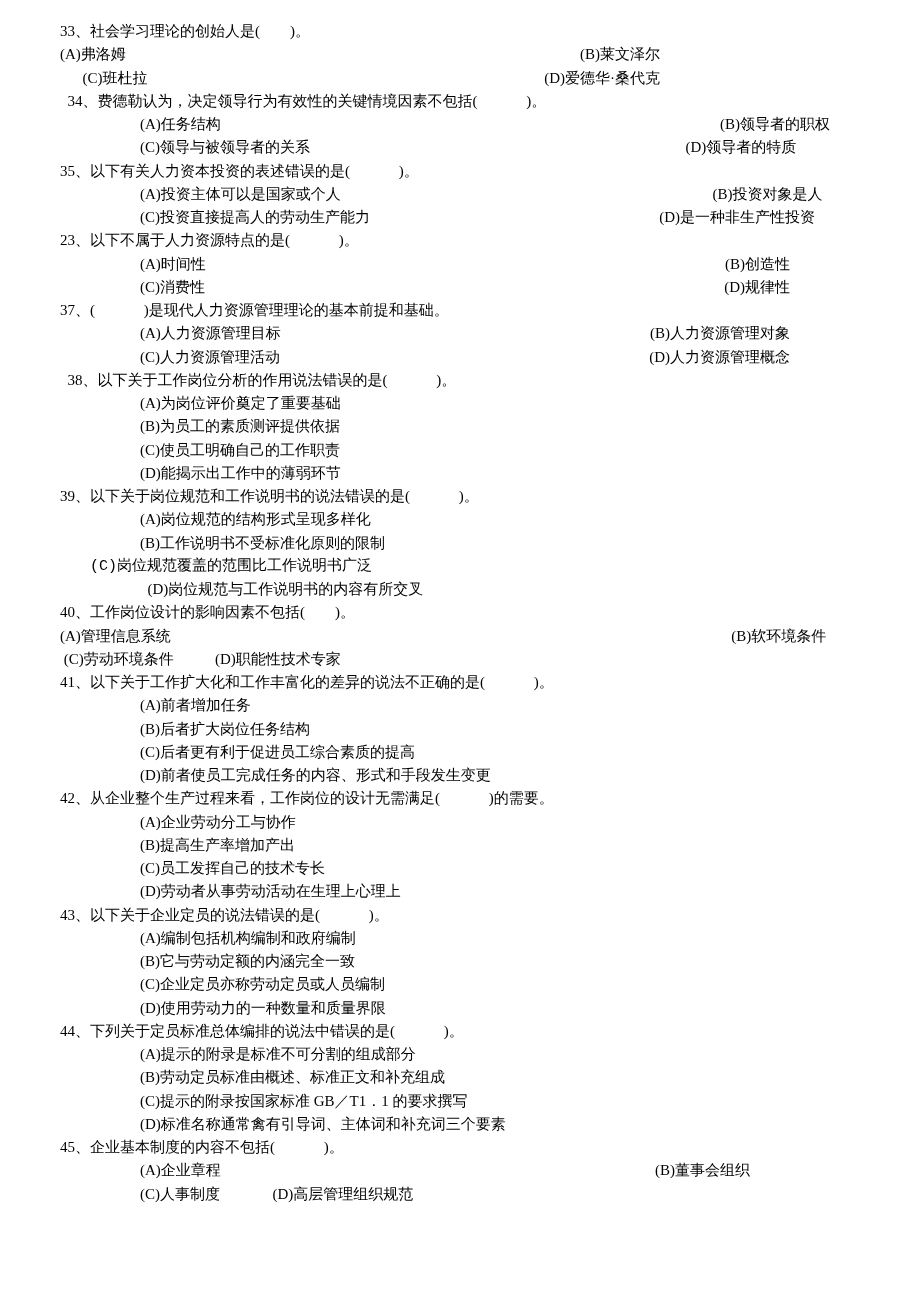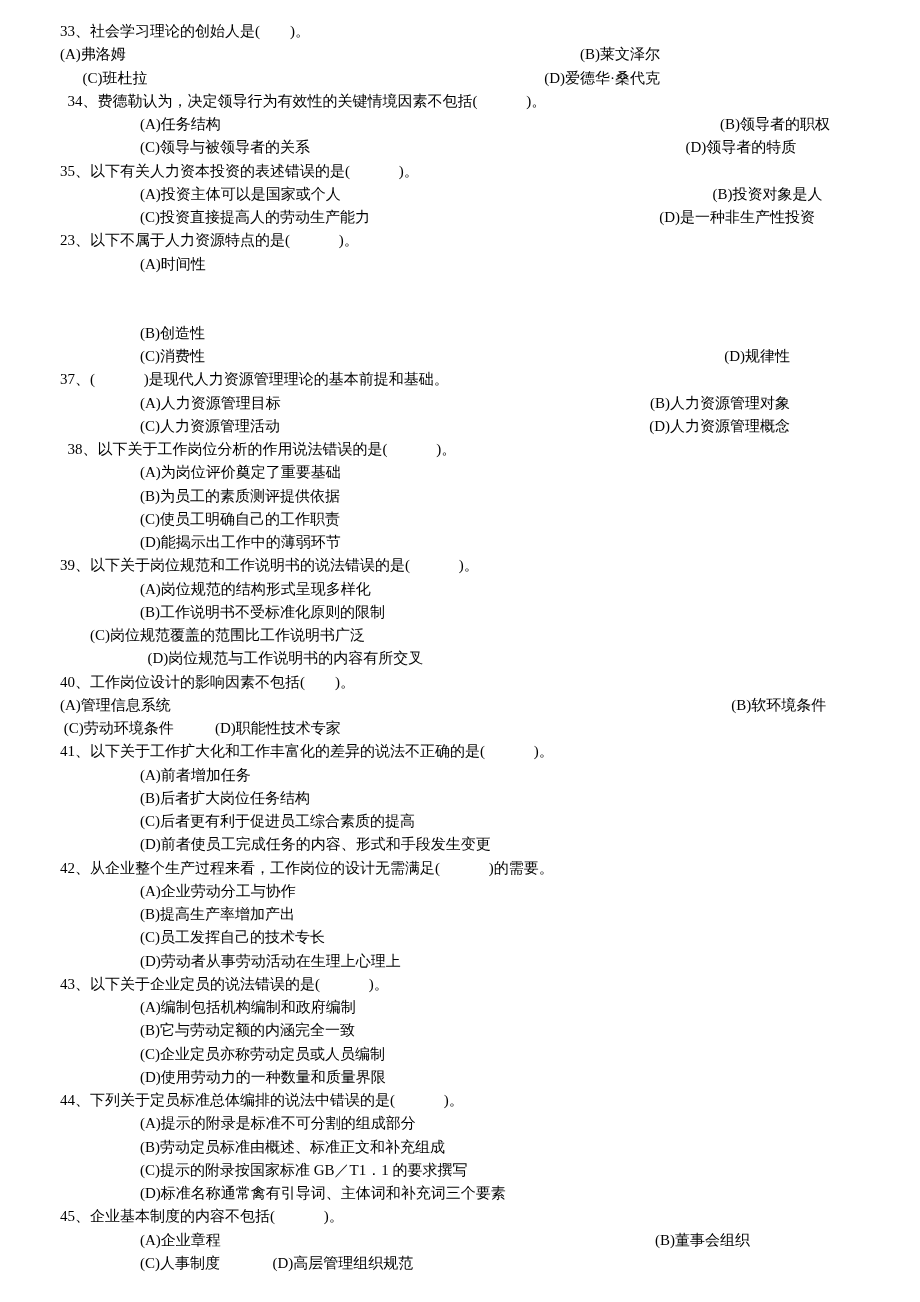--- a/index.html
+++ b/index.html
@@ -9,21 +9,21 @@
     background: #fff;
     margin: 0;
     padding: 20px 60px;
     width: 920px;
     box-sizing: border-box;
     line-height: 1.55;
   }
   .q-stem { white-space: pre; }
   .opt-row { display: flex; gap: 46px; }
   .opt { white-space: pre; }
-  .indent1 { padding-left: 30px; }
+  .indent1 { padding-left: 30px; font-family: Liberation Mono, monospace; }
   .indent2 { padding-left: 80px; }
   .indent0 { padding-left: 0; }
   .flex1 { flex: 1; }
 </style>
 </head>
 <body>
 
 <div id="doc">
     <div class="q-stem indent0">33、社会学习理论的创始人是(　　)。</div>
     <div class="opt-row indent0" style="padding-right: 200px;">
@@ -46,21 +46,21 @@
     <div class="q-stem indent0">35、以下有关人力资本投资的表述错误的是(　　　 )。</div>
     <div class="opt-row indent2">
       <span class="opt flex1">(A)投资主体可以是国家或个人</span>
       <span class="opt ">(B)投资对象是人          </span>
     </div>
     <div class="opt-row indent2">
       <span class="opt flex1">(C)投资直接提高人的劳动生产能力</span>
       <span class="opt ">(D)是一种非生产性投资            </span>
     </div>
     <div class="q-stem indent0">23、以下不属于人力资源特点的是(　　　 )。</div>
-    <div class="opt-row indent2" style="padding-right: 70px; flex-direction: column;">
+    <div class="opt-row indent2" style="padding-right: 70px;">
       <span class="opt flex1">(A)时间性</span>
       <span class="opt ">(B)创造性</span>
     </div>
     <div class="opt-row indent2" style="padding-right: 70px;">
       <span class="opt flex1">(C)消费性</span>
       <span class="opt ">(D)规律性</span>
     </div>
     <div class="q-stem indent0">37、(　　　 )是现代人力资源管理理论的基本前提和基础。</div>
     <div class="opt-row indent2" style="padding-right: 70px;">
       <span class="opt flex1">(A)人力资源管理目标</span>

